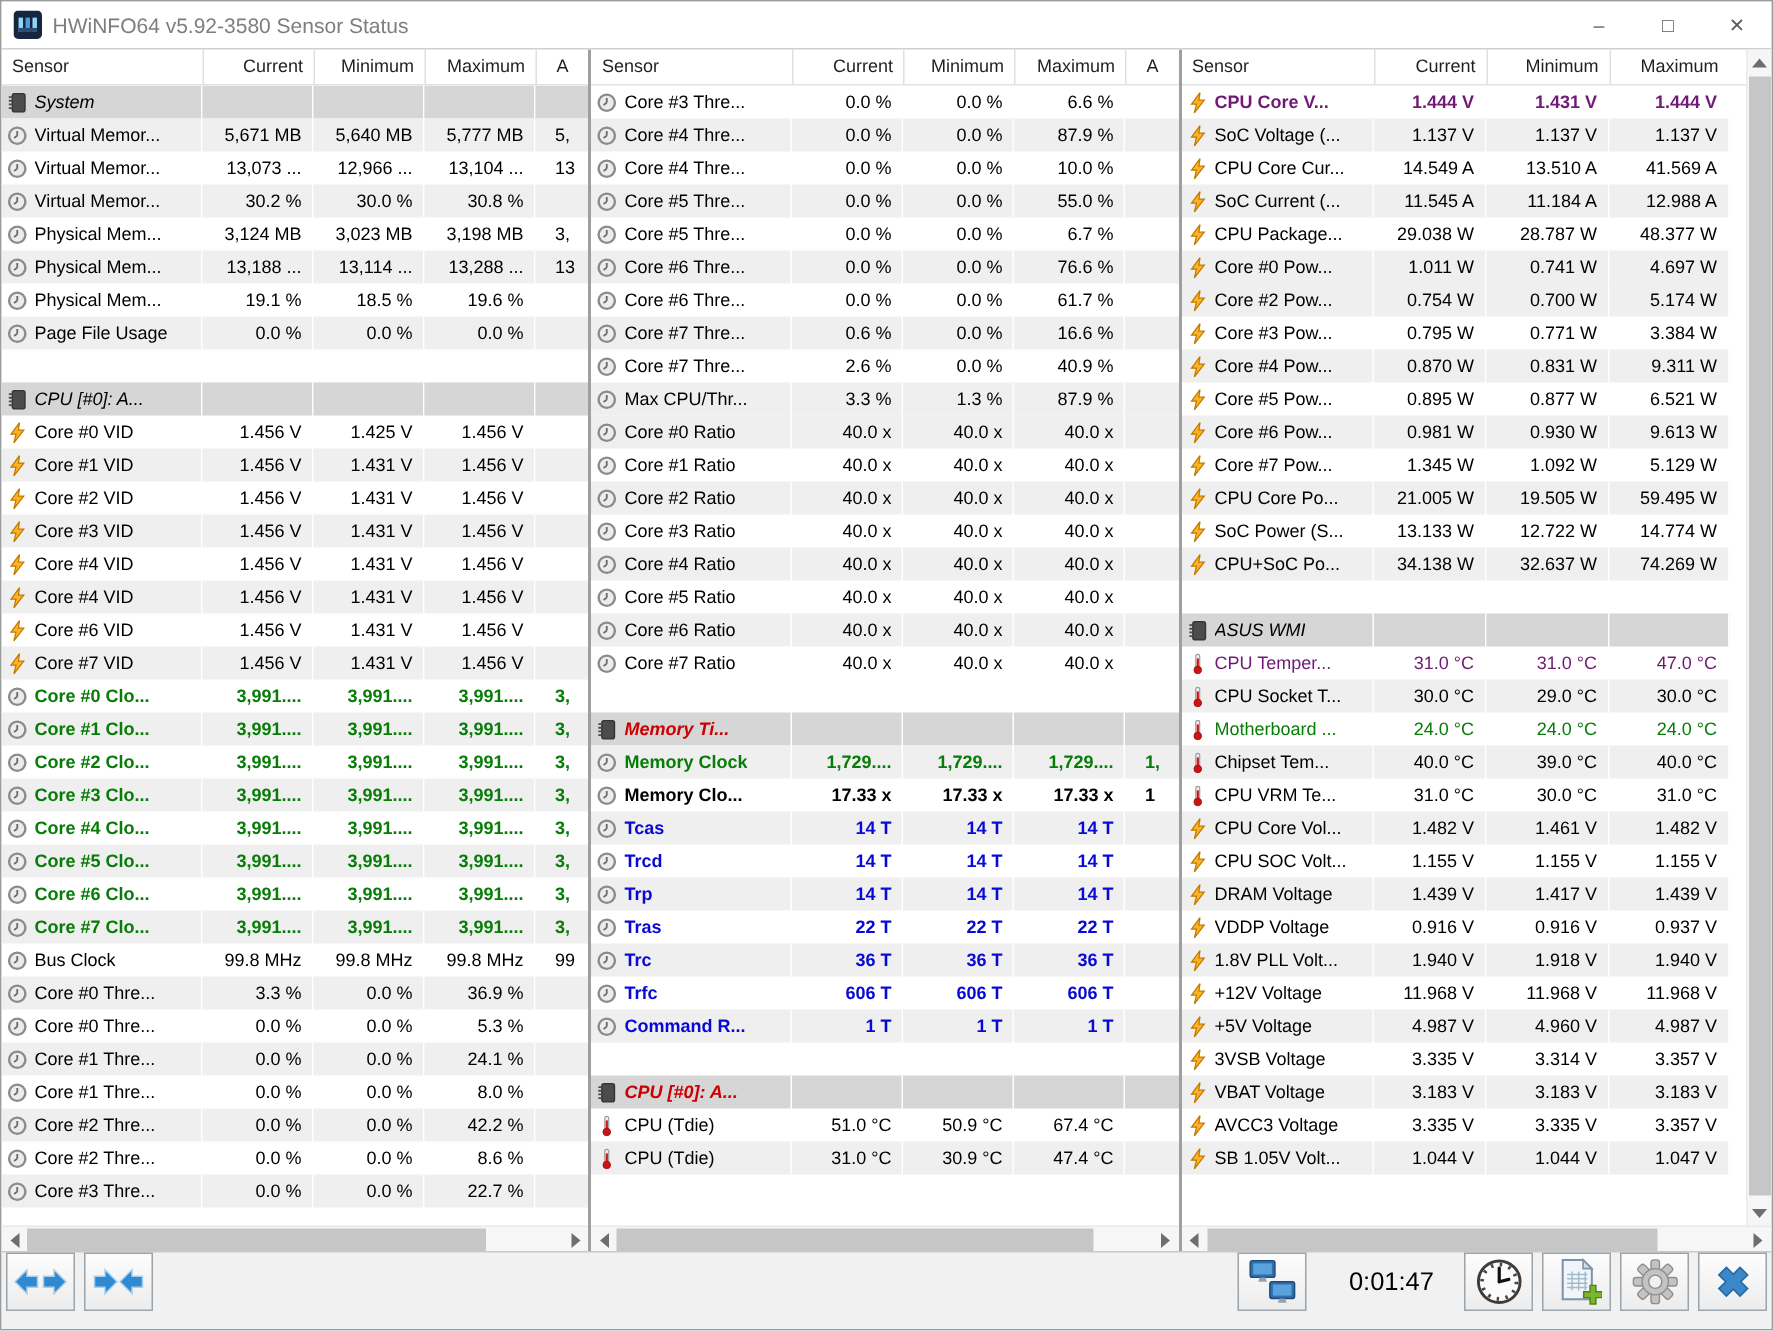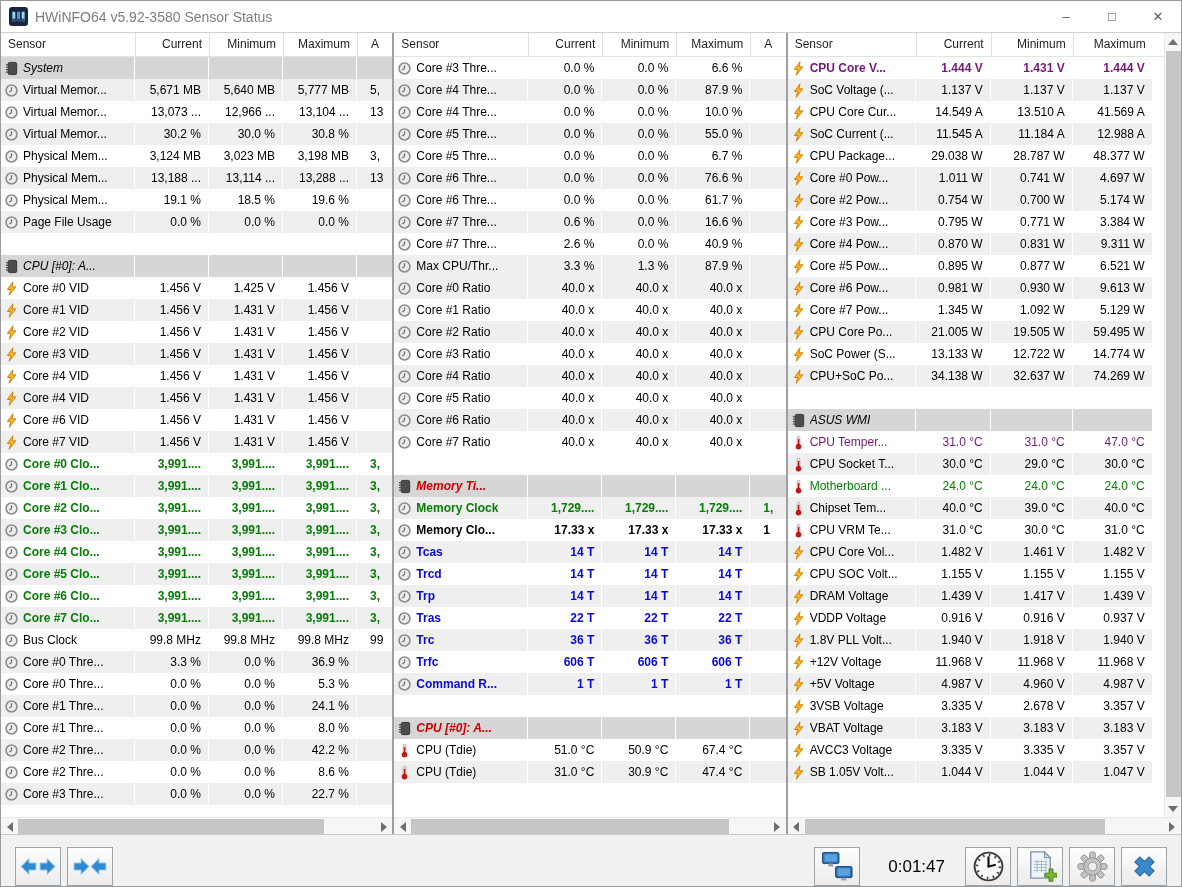--- a/index.html
+++ b/index.html
@@ -56,21 +56,21 @@
   .tri{width:0;height:0;border-style:solid;}
   .tri-left{border-width:5px 6px 5px 0;border-color:transparent #6e6e6e transparent transparent;}
   .tri-right{border-width:5px 0 5px 6px;border-color:transparent transparent transparent #6e6e6e;}
   .tri-up{border-width:0 5px 6px 5px;border-color:transparent transparent #6e6e6e transparent;}
   .tri-down{border-width:6px 5px 0 5px;border-color:#6e6e6e transparent transparent transparent;}
   .vscroll{flex:0 0 17px;background:#f6f6f6;border-left:1px solid #eaeaea;position:relative;}
   .vthumb{position:absolute;left:1px;width:15px;top:18px;bottom:20px;background:#c6c6c6;}
   .vsb-arrow{position:absolute;left:0;width:17px;height:17px;display:flex;align-items:center;justify-content:center;}
   
   .bottombar{flex:0 0 52px;background:#f1f1f1;border-top:1px solid #c9c9c9;
-    display:flex;align-items:flex-end;justify-content:space-between;padding:0 14px;}
+    display:flex;align-items:flex-start;justify-content:space-between;padding:0 3px;}
   .tb-group{display:flex;align-items:center;gap:6px;}
   .tbtn{width:46px;height:39px;background:linear-gradient(#fdfdfd,#ececec);
     border:1px solid #9aa4ad;display:flex;align-items:center;justify-content:center;cursor:default;}
   .time{font-size:17px;color:#000;margin:0 14px 0 22px;white-space:nowrap;}
 </style>
 </head>
 <body>
 
 <div class="window">
 
@@ -1583,21 +1583,21 @@
               <div class="row">
                 <div class="c-label">
                   <div style="display: flex; align-items: center;">
                     <svg class="ic" viewBox="0 0 16 16">
                       <path d="M9.6 0.8 L3.6 9 H7.1 L5.6 15.2 L12.6 6.2 H8.8 Z" fill="#ffb224" stroke="#c07a00" stroke-width="0.9"></path>
                     </svg>
                   </div>
                   <div class="lbl">3VSB Voltage</div>
                 </div>
                 <div class="c-val">3.335 V</div>
-                <div class="c-val v2">2.678 V</div>
+                <div class="c-val v2">3.314 V</div>
                 <div class="c-val v3">3.357 V</div>
               </div>
               <div class="row stripe">
                 <div class="c-label">
                   <div style="display: flex; align-items: center;">
                     <svg class="ic" viewBox="0 0 16 16">
                       <path d="M9.6 0.8 L3.6 9 H7.1 L5.6 15.2 L12.6 6.2 H8.8 Z" fill="#ffb224" stroke="#c07a00" stroke-width="0.9"></path>
                     </svg>
                   </div>
                   <div class="lbl">VBAT Voltage</div>

